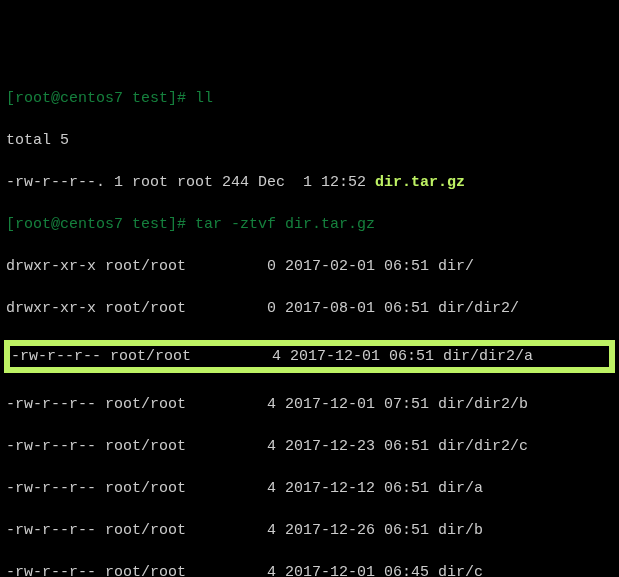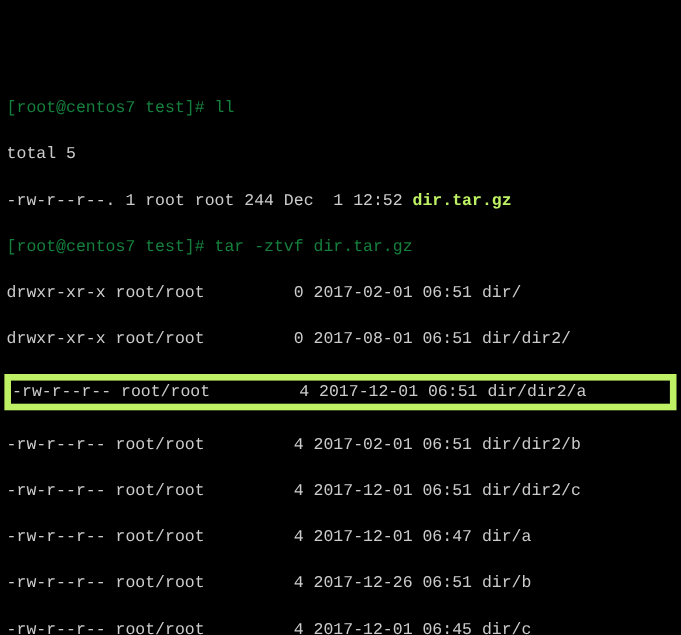--- a/index.html
+++ b/index.html
@@ -30,23 +30,23 @@
 
 
 
 <div class="line"><span class="white">[root@centos7 test]# </span><span class="white">ll</span></div>
 <div class="line"><span>total 5</span></div>
 <div class="line"><span>-rw-r--r--. 1 root root 244 Dec  1 12:52 </span><span class="red">dir.tar.gz</span></div>
 <div class="line"><span class="white">[root@centos7 test]# </span><span class="white">tar -ztvf dir.tar.gz</span></div>
 <div class="line"><span>drwxr-xr-x root/root         0 2017-02-01 06:51 dir/</span></div>
 <div class="line"><span>drwxr-xr-x root/root         0 2017-08-01 06:51 dir/dir2/</span></div>
 <div class="line boxed"><span>-rw-r--r-- root/root         4 2017-12-01 06:51 dir/dir2/a</span></div>
-<div class="line"><span>-rw-r--r-- root/root         4 2017-02-01 06:51 dir/dir2/b</span></div>
-<div class="line"><span>-rw-r--r-- root/root         4 2017-12-01 06:51 dir/dir2/c</span></div>
-<div class="line"><span>-rw-r--r-- root/root         4 2017-12-01 06:47 dir/a</span></div>
+<div class="line"><span>-rw-r--r-- root/root         4 2017-12-01 07:51 dir/dir2/b</span></div>
+<div class="line"><span>-rw-r--r-- root/root         4 2017-12-23 06:51 dir/dir2/c</span></div>
+<div class="line"><span>-rw-r--r-- root/root         4 2017-12-12 06:51 dir/a</span></div>
 <div class="line"><span>-rw-r--r-- root/root         4 2017-12-26 06:51 dir/b</span></div>
 <div class="line"><span>-rw-r--r-- root/root         4 2017-12-01 06:45 dir/c</span></div>
 
 
 
 
 
 
 
 

